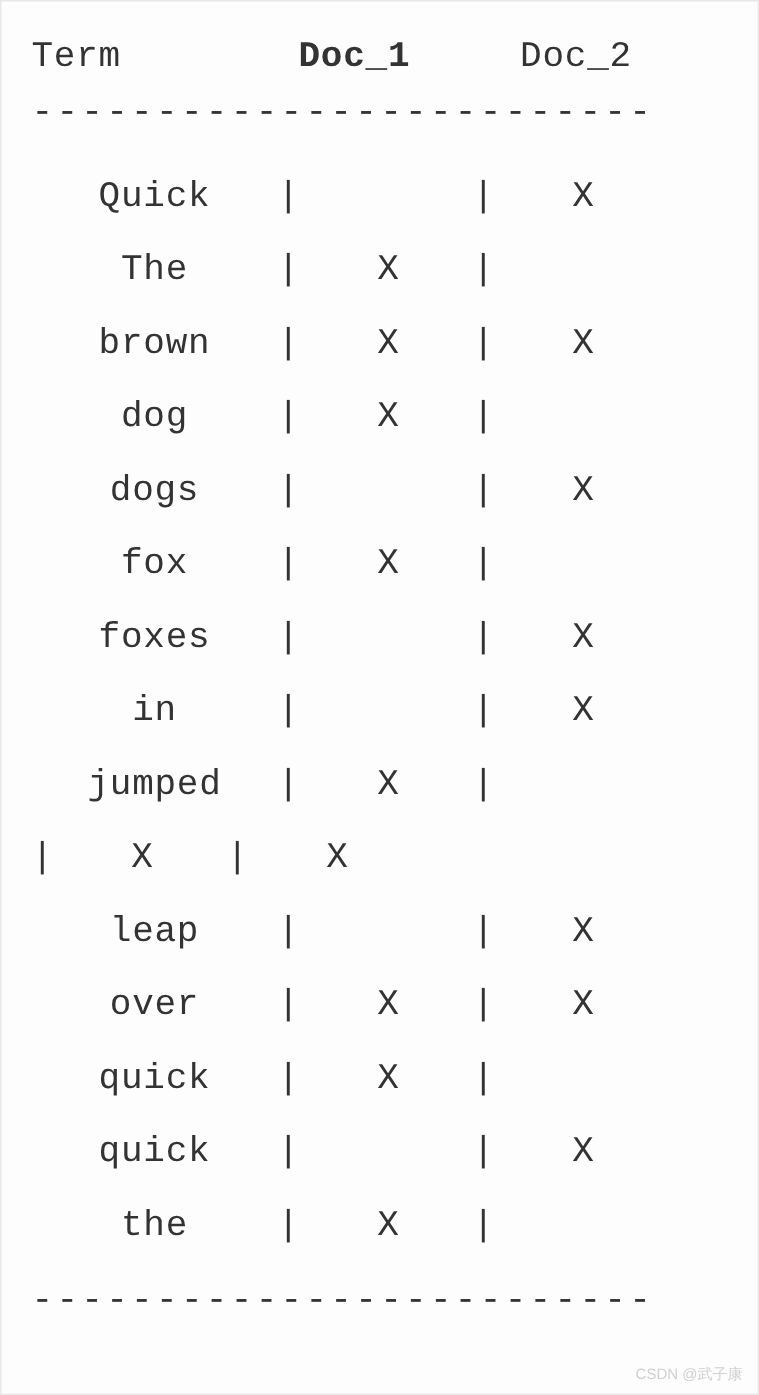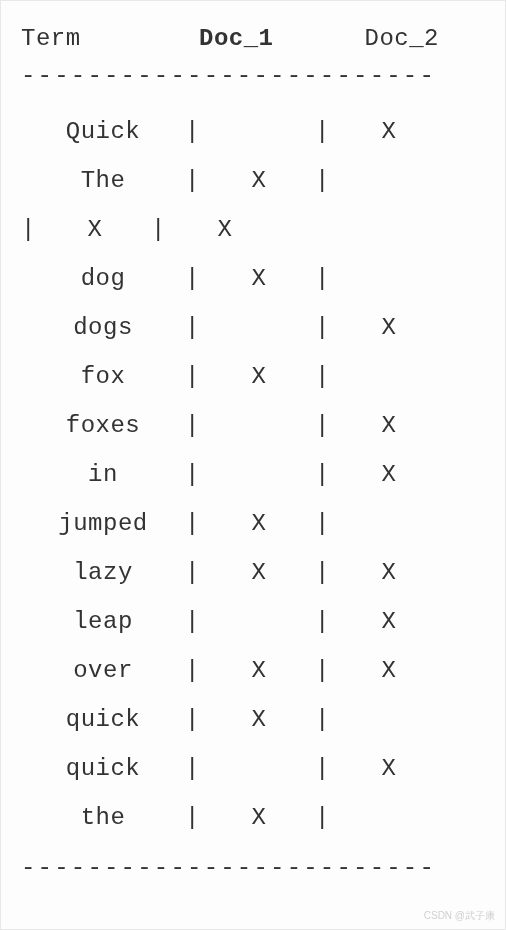--- a/index.html
+++ b/index.html
@@ -32,21 +32,21 @@
       width: 178px;
       text-align: left;
     }
     .col-doc1-header {
       width: 130px;
       text-align: left;
       font-weight: bold;
     }
     .col-doc2-header {
       width: 110px;
-      text-align: right;
+      text-align: center;
     }
     .divider {
       margin: 4px 0 18px 0;
       font-size: 24px;
       letter-spacing: 2.2px;
       white-space: nowrap;
       overflow: hidden;
       color: #333;
     }
     .divider-bottom {
@@ -109,20 +109,21 @@
         <div class="doc-cell-2">X</div>
       </div>
       <div class="data-row">
         <div class="term-cell">The</div>
         <div class="pipe">|</div>
         <div class="doc-cell">X</div>
         <div class="pipe">|</div>
         <div class="doc-cell-2"></div>
       </div>
       <div class="data-row">
+        <div class="term-cell">brown</div>
         <div class="pipe">|</div>
         <div class="doc-cell">X</div>
         <div class="pipe">|</div>
         <div class="doc-cell-2">X</div>
       </div>
       <div class="data-row">
         <div class="term-cell">dog</div>
         <div class="pipe">|</div>
         <div class="doc-cell">X</div>
         <div class="pipe">|</div>
@@ -157,21 +158,20 @@
         <div class="doc-cell-2">X</div>
       </div>
       <div class="data-row">
         <div class="term-cell">jumped</div>
         <div class="pipe">|</div>
         <div class="doc-cell">X</div>
         <div class="pipe">|</div>
         <div class="doc-cell-2"></div>
       </div>
       <div class="data-row">
-        <div class="term-cell">lazy</div>
         <div class="pipe">|</div>
         <div class="doc-cell">X</div>
         <div class="pipe">|</div>
         <div class="doc-cell-2">X</div>
       </div>
       <div class="data-row">
         <div class="term-cell">leap</div>
         <div class="pipe">|</div>
         <div class="doc-cell"></div>
         <div class="pipe">|</div>

